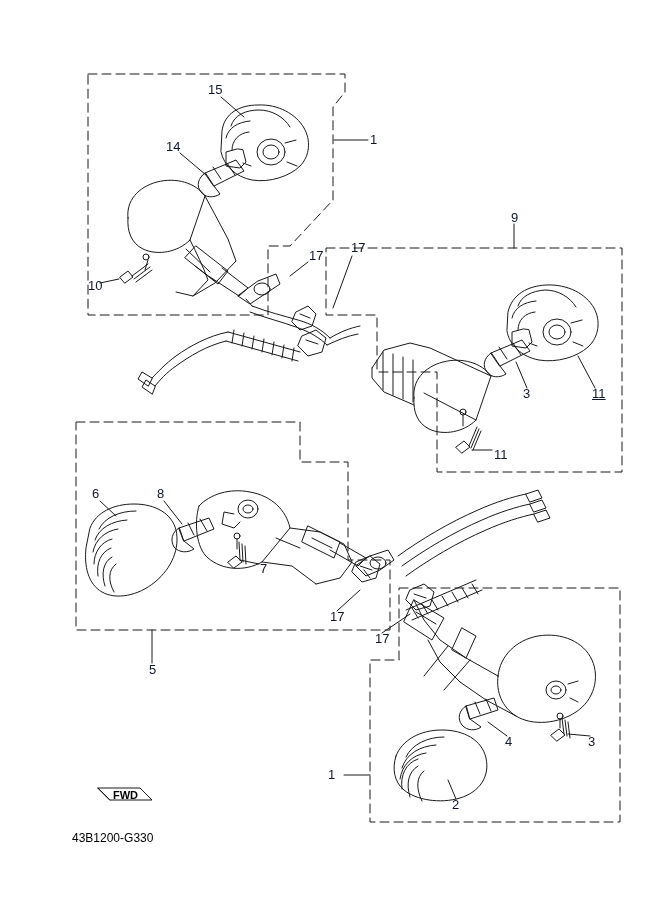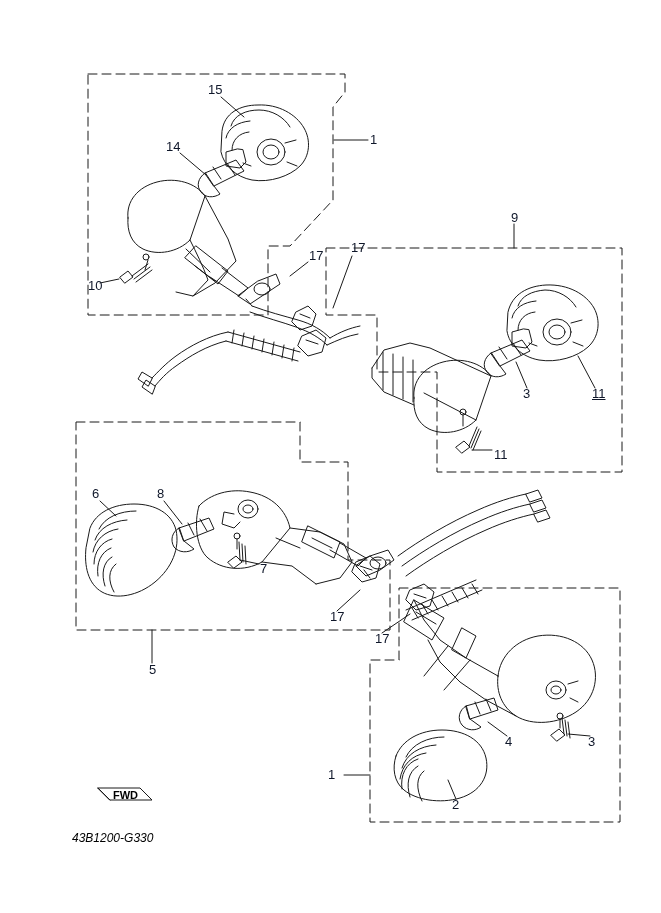--- a/index.html
+++ b/index.html
@@ -351,15 +351,15 @@
   <div class="callout" style="left:260px; top:562px;">7</div>
   <div class="callout" style="left:149px; top:663px;">5</div>
   <div class="callout" style="left:330px; top:610px;">17</div>
   <div class="callout" style="left:375px; top:632px;">17</div>
   <div class="callout" style="left:328px; top:768px;">1</div>
   <div class="callout" style="left:452px; top:798px;">2</div>
   <div class="callout" style="left:505px; top:735px;">4</div>
   <div class="callout" style="left:588px; top:735px;">3</div>
 
   <div class="fwd-label" style="left:113px; top:789px;">FWD</div>
-  <div class="partcode" style="left:72px; top:831px;font-style:italic;">43B1200-G330</div>
+  <div class="partcode" style="left:72px; top:831px;">43B1200-G330</div>
 
 </div>
 
 </body></html>

